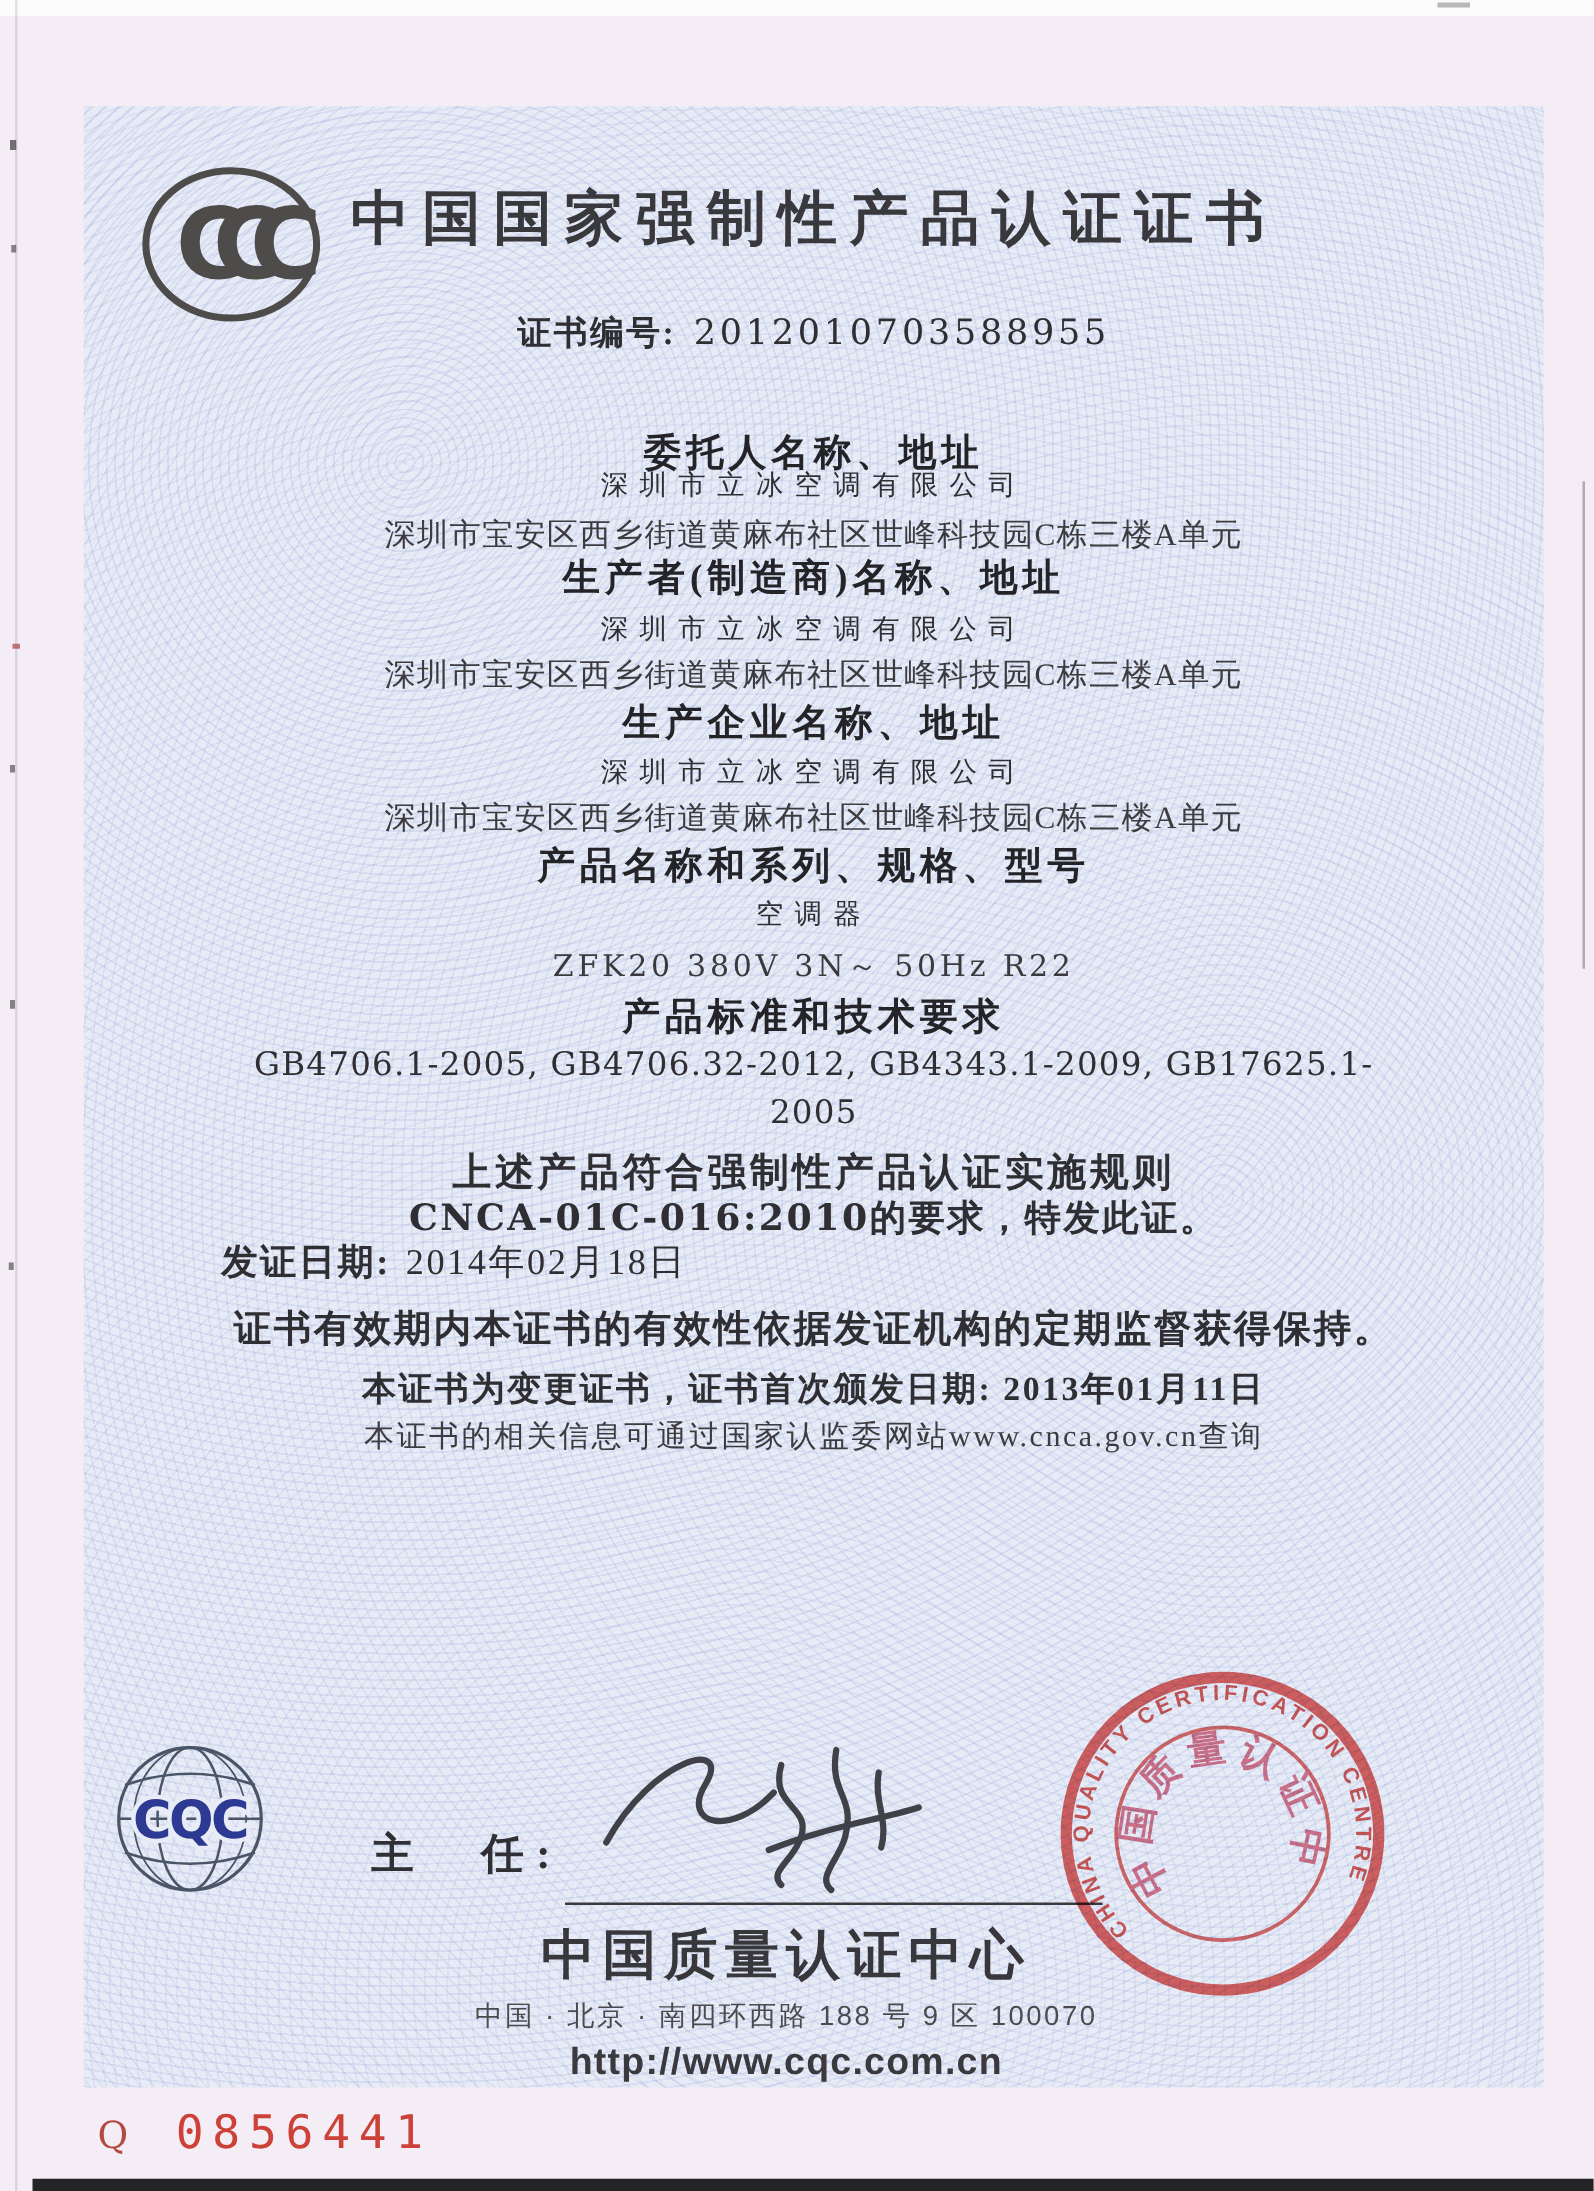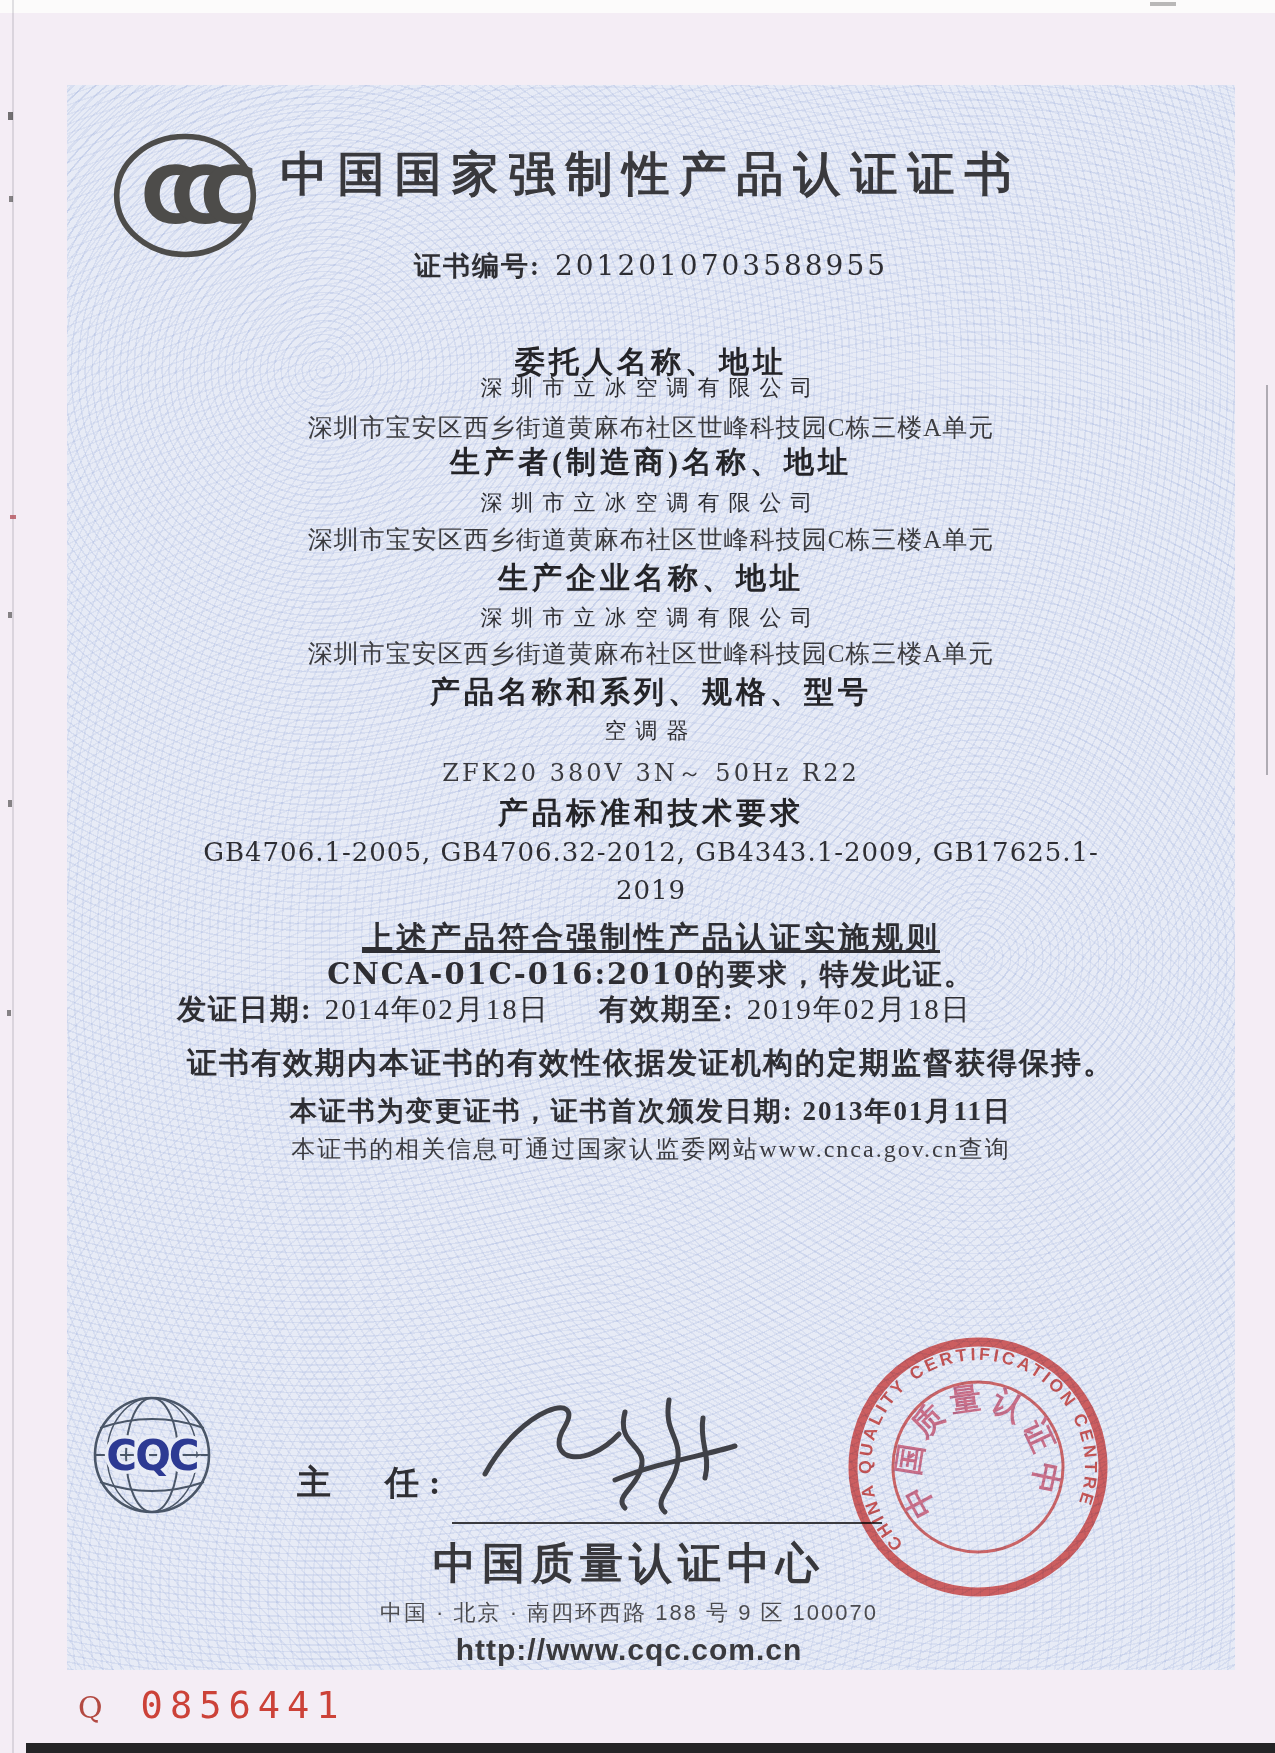--- a/index.html
+++ b/index.html
@@ -23,21 +23,21 @@
   .line{position:absolute;left:0;width:100%;text-align:center;white-space:nowrap;}
   .abs{position:absolute;white-space:nowrap;}
   .title{font-size:47px;font-weight:bold;letter-spacing:10px;color:#39393d;}
   .certno-label{font-size:27px;font-weight:bold;letter-spacing:2px;}
   .certno-value{font-family:"DejaVu Serif",serif;font-size:28px;letter-spacing:3px;margin-left:14px;}
   .h{font-weight:bold;font-size:30px;letter-spacing:4px;color:#242428;}
   .c{font-size:22px;letter-spacing:9px;}
   .a{font-size:25px;letter-spacing:1px;color:#3c3c40;}
   .model{font-family:"DejaVu Serif",serif;font-size:24px;letter-spacing:3px;color:#3a3a3e;}
   .gb{font-family:"DejaVu Serif",serif;font-size:26px;letter-spacing:1px;}
-  .stmt{font-weight:bold;font-size:31px;letter-spacing:3px;text-decoration:underline;}
+  .stmt{font-weight:bold;font-size:31px;letter-spacing:3px;}
   .stmt2{font-family:"DejaVu Serif",serif;font-weight:bold;font-size:29px;letter-spacing:2px;}
   .dateline{font-size:29px;}
   .dateline .lbl{font-weight:bold;letter-spacing:2px;}
   .dateline .val{margin-left:12px;letter-spacing:2px;}
   .keepnote{font-weight:bold;font-size:30px;letter-spacing:2px;}
   .changenote{font-weight:bold;font-size:27px;letter-spacing:2px;}
   .infonote{font-size:24px;letter-spacing:2px;color:#3b3b40;}
   .director{font-size:34px;font-weight:bold;letter-spacing:10px;color:#2f2f34;}
   .sigline{position:absolute;height:2px;background:#3a3a3e;}
   .orgname{font-size:43px;font-weight:bold;letter-spacing:6px;color:#38383c;transform:translateX(-22px);}
@@ -82,30 +82,27 @@
   <div class="line h" style="top:473px">生产企业名称、地址</div>
   <div class="line c" style="top:518px">深圳市立冰空调有限公司</div>
   <div class="line a" style="top:552px">深圳市宝安区西乡街道黄麻布社区世峰科技园C栋三楼A单元</div>
 
   <div class="line h" style="top:587px">产品名称和系列、规格、型号</div>
   <div class="line c" style="top:631px">空调器</div>
   <div class="line model" style="top:672px">ZFK20 380V 3N～ 50Hz R22</div>
 
   <div class="line h" style="top:708px">产品标准和技术要求</div>
   <div class="line gb" style="top:752px">GB4706.1-2005, GB4706.32-2012, GB4343.1-2009, GB17625.1-</div>
-  <div class="line gb" style="top:790px">2019</div>
+  <div class="line gb" style="top:790px">2005</div>
 
   <div class="line stmt" style="top:832px">上述产品符合强制性产品认证实施规则</div>
   <div class="line stmt2" style="top:870px">CNCA-01C-016:2010的要求，特发此证。</div>
 
   <div class="abs dateline" style="left:110px;top:905px">
     <span class="lbl">发证日期:</span><span class="val">2014年02月18日</span>
-  </div>
-  <div class="abs dateline" style="left:532px;top:905px">
-    <span class="lbl">有效期至:</span><span class="val">2019年02月18日</span>
   </div>
 
   <div class="line keepnote" style="top:958px">证书有效期内本证书的有效性依据发证机构的定期监督获得保持。</div>
   <div class="line changenote" style="top:1008px">本证书为变更证书，证书首次颁发日期: 2013年01月11日</div>
   <div class="line infonote" style="top:1048px">本证书的相关信息可通过国家认监委网站www.cnca.gov.cn查询</div>
 
   <svg class="cqc-svg" width="130" height="130" viewBox="0 0 130 130">
     <circle cx="65" cy="65" r="57" fill="none" stroke="#4a5668" stroke-width="2.6"></circle>
     <ellipse cx="65" cy="65" rx="26" ry="57" fill="none" stroke="#4a5668" stroke-width="2"></ellipse>
     <ellipse cx="65" cy="65" rx="45" ry="57" fill="none" stroke="#4a5668" stroke-width="1.4"></ellipse>

